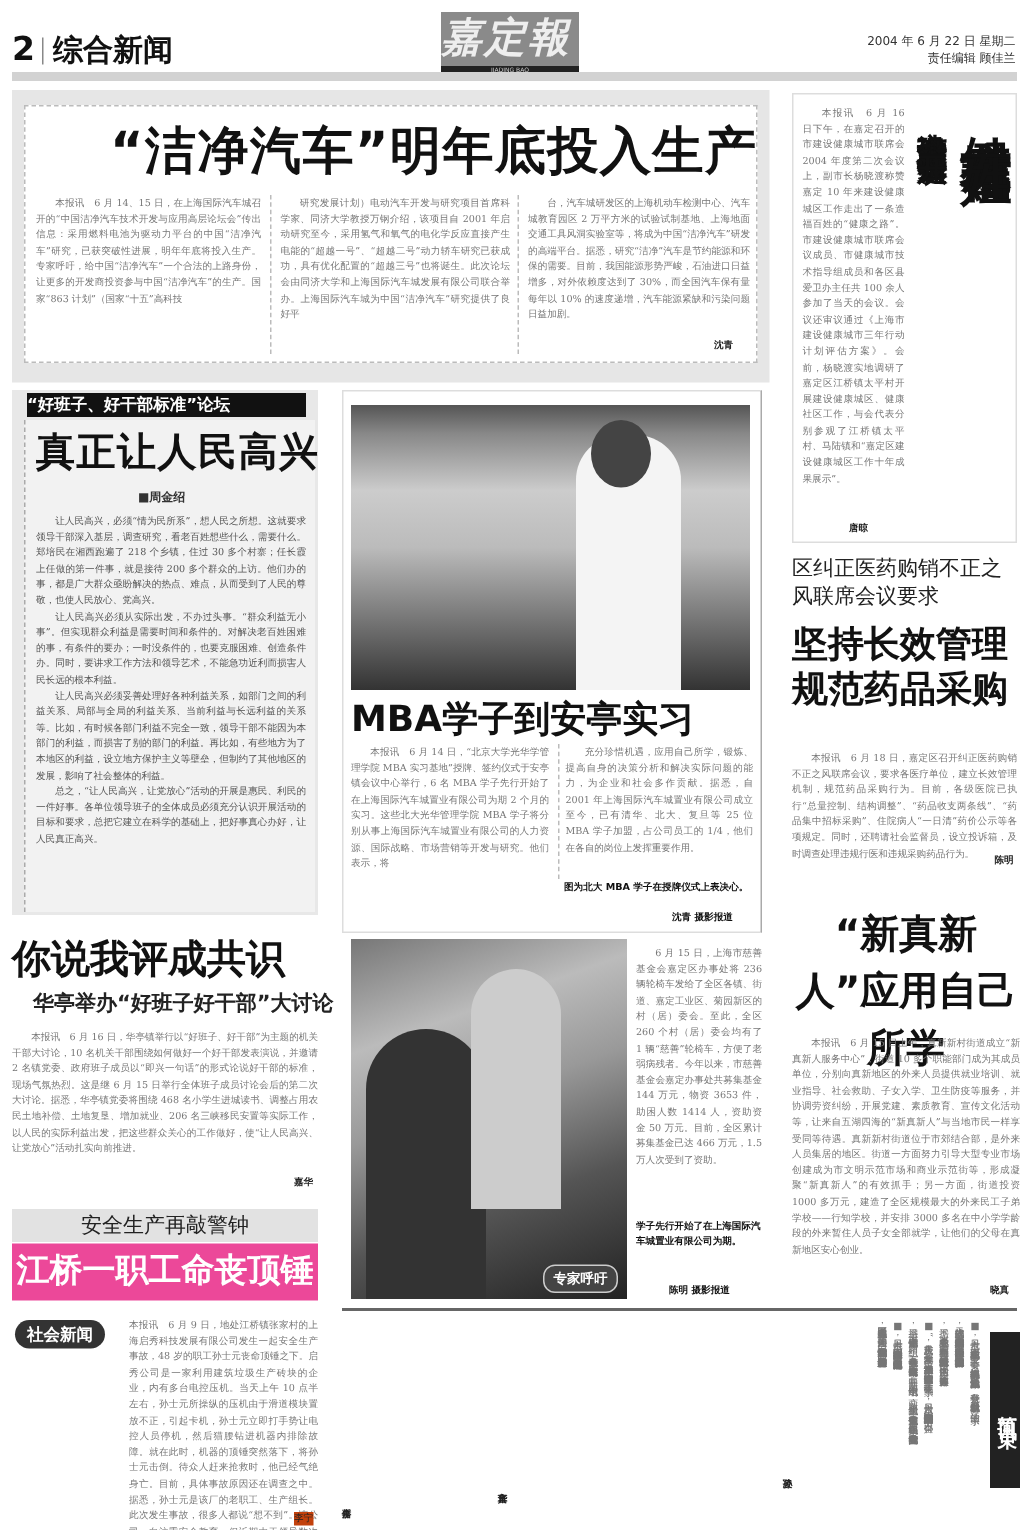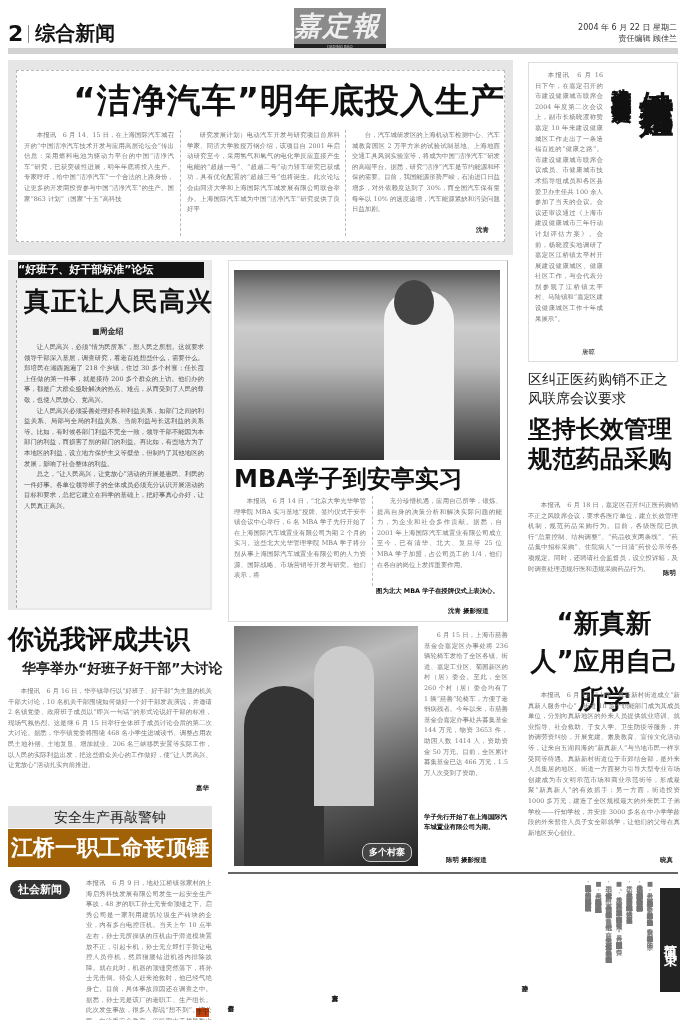--- a/index.html
+++ b/index.html
@@ -60,29 +60,30 @@
     <p>台，汽车城研发区的上海机动车检测中心、汽车城教育园区 2 万平方米的试验试制基地、上海地面交通工具风洞实验室等，将成为中国“洁净汽车”研发的高端平台。据悉，研究“洁净”汽车是节约能源和环保的需要。目前，我国能源形势严峻，石油进口日益增多，对外依赖度达到了 30%，而全国汽车保有量每年以 10% 的速度递增，汽车能源紧缺和污染问题日益加剧。</p>
   </div>
 <div class="abs" style="left:476px;top:226px;font-size:6.4px;font-weight:bold">沈青</div>
 
 <div class="abs right-top"></div>
 <div class="abs txt" style="left:535px;top:70px;width:68px;height:290px;overflow:hidden">
     <p>本报讯　6 月 16 日下午，在嘉定召开的市建设健康城市联席会 2004 年度第二次会议上，副市长杨晓渡称赞嘉定 10 年来建设健康城区工作走出了一条造福百姓的“健康之路”。市建设健康城市联席会议成员、市健康城市技术指导组成员和各区县爱卫办主任共 100 余人参加了当天的会议。会议还审议通过《上海市建设健康城市三年行动计划评估方案》。会前，杨晓渡实地调研了嘉定区江桥镇太平村开展建设健康城区、健康社区工作，与会代表分别参观了江桥镇太平村、马陆镇和“嘉定区建设健康城区工作十年成果展示”。</p>
   </div>
 <div class="abs vtitle" style="left:609px;top:72px;height:290px;font-size:20px;letter-spacing:1px">市建设健康城市联席会议在嘉定议召开</div>
 <div class="abs vtitle" style="left:634px;top:64px;height:290px;font-size:34px;font-weight:900;letter-spacing:2px">健康城市福佑百姓</div>
-<div class="abs" style="left:582px;top:348px;font-size:6.4px;font-weight:normal">唐晾</div>
+<div class="abs" style="left:566px;top:348px;font-size:6.4px;font-weight:bold">唐晾</div>
 
 <div class="abs forum-box"></div>
 <div class="abs forum-inner"></div>
 <div class="abs forum-bar">“好班子、好干部标准”论坛</div>
 <div class="abs" style="left:24px;top:284px;font-size:26px;font-weight:900;color:#111;letter-spacing:1px">真正让人民高兴</div>
 <div class="abs" style="left:92px;top:326px;font-size:8px;font-weight:bold;color:#333">■周金绍</div>
 <div class="abs txt" style="left:24px;top:342px;width:180px;height:262px;overflow:hidden;color:#555">
   <p>让人民高兴，必须“情为民所系”，想人民之所想。这就要求领导干部深入基层，调查研究，看老百姓想些什么，需要什么。郑培民在湘西跑遍了 218 个乡镇，住过 30 多个村寨；任长霞上任做的第一件事，就是接待 200 多个群众的上访。他们办的事，都是广大群众亟盼解决的热点、难点，从而受到了人民的尊敬，也使人民放心、党高兴。</p>
+  <p>让人民高兴必须从实际出发，不办过头事。“群众利益无小事”。但实现群众利益是需要时间和条件的。对解决老百姓困难的事，有条件的要办；一时没条件的，也要克服困难、创造条件办。同时，要讲求工作方法和领导艺术，不能急功近利而损害人民长远的根本利益。</p>
   <p>让人民高兴必须妥善处理好各种利益关系，如部门之间的利益关系、局部与全局的利益关系、当前利益与长远利益的关系等。比如，有时候各部门利益不完全一致，领导干部不能因为本部门的利益，而损害了别的部门的利益。再比如，有些地方为了本地区的利益，设立地方保护主义等壁垒，但制约了其他地区的发展，影响了社会整体的利益。</p>
   <p>总之，“让人民高兴，让党放心”活动的开展是惠民、利民的一件好事。各单位领导班子的全体成员必须充分认识开展活动的目标和要求，总把它建立在科学的基础上，把好事真心办好，让人民真正高兴。</p>
 </div>
 
 <div class="abs" style="left:228px;top:260px;width:280px;height:362px;border:1px solid #ddd;border-right:1px solid #aaa"></div>
 <div class="abs photo" style="left:234px;top:270px;width:266px;height:190px;background:linear-gradient(180deg,#555 0%,#888 10%,#ccc 30%,#bbb 50%,#333 100%)">
   <div style="position:absolute;left:150px;top:20px;width:70px;height:170px;background:#f4f4f4;border-radius:30px 30px 0 0"></div>
   <div style="position:absolute;left:160px;top:10px;width:40px;height:45px;background:#444;border-radius:50%"></div>
 </div>
 <div class="abs" style="left:234px;top:463px;font-size:24px;font-weight:900;color:#111">MBA学子到安亭实习</div>
@@ -105,36 +106,36 @@
 <div class="abs" style="left:528px;top:604px;width:152px;font-size:26px;line-height:38px;font-weight:900;color:#111;text-align:center">“新真新人”应用自己所学</div>
 <div class="abs txt" style="left:528px;top:690px;width:152px;height:176px;overflow:hidden">
     <p>本报讯　6 月 15 日上午，真新新村街道成立“新真新人服务中心”，街道 10 多个职能部门成为其成员单位，分别向真新地区的外来人员提供就业培训、就业指导、社会救助、子女入学、卫生防疫等服务，并协调劳资纠纷，开展党建、素质教育、宣传文化活动等，让来自五湖四海的“新真新人”与当地市民一样享受同等待遇。真新新村街道位于市郊结合部，是外来人员集居的地区。街道一方面努力引导大型专业市场创建成为市文明示范市场和商业示范街等，形成凝聚“新真新人”的有效抓手；另一方面，街道投资 1000 多万元，建造了全区规模最大的外来民工子弟学校——行知学校，并安排 3000 多名在中小学学龄段的外来暂住人员子女全部就学，让他们的父母在真新地区安心创业。</p>
   </div>
 <div class="abs" style="left:660px;top:856px;font-size:6.4px;font-weight:bold">晓真</div>
 
 <div class="abs photo" style="left:234px;top:626px;width:184px;height:240px;background:linear-gradient(160deg,#777 0%,#bbb 25%,#999 45%,#555 70%,#222 100%)">
   <div style="position:absolute;left:10px;top:60px;width:80px;height:180px;background:#333;border-radius:40px 40px 0 0"></div>
   <div style="position:absolute;left:80px;top:20px;width:60px;height:160px;background:#ccc;border-radius:30px 30px 0 0"></div>
 </div>
-<div class="abs" style="left:362px;top:843px;background:#444;color:#fff;font-size:9px;font-weight:bold;padding:2px 6px;border-radius:8px;border:1px solid #ccc">多个村寨</div>
+<div class="abs" style="left:362px;top:843px;background:#444;color:#fff;font-size:9px;font-weight:bold;padding:2px 6px;border-radius:8px;border:1px solid #ccc">专家呼吁</div>
 <div class="abs txt" style="left:424px;top:630px;width:84px;height:180px;overflow:hidden">
     <p>6 月 15 日，上海市慈善基金会嘉定区办事处将 236 辆轮椅车发给了全区各镇、街道、嘉定工业区、菊园新区的村（居）委会。至此，全区 260 个村（居）委会均有了 1 辆“慈善”轮椅车，方便了老弱病残者。今年以来，市慈善基金会嘉定办事处共募集基金 144 万元，物资 3653 件，助困人数 1414 人，资助资金 50 万元。目前，全区累计募集基金已达 466 万元，1.5 万人次受到了资助。</p>
   </div>
 <div class="abs caption-bold" style="left:424px;top:812px;width:84px;font-size:6.4px;line-height:10.4px">学子先行开始了在上海国际汽车城置业有限公司为期。</div>
 <div class="abs caption-bold" style="left:446px;top:856px;font-size:6.4px">陈明 摄影报道</div>
 
 <div class="abs" style="left:8px;top:622px;width:210px;font-size:26px;font-weight:900;color:#111">你说我评成共识</div>
 <div class="abs" style="left:22px;top:660px;width:210px;font-size:14px;font-weight:bold;color:#222">华亭举办“好班子好干部”大讨论</div>
 <div class="abs txt" style="left:8px;top:686px;width:204px;height:96px;overflow:hidden">
     <p>本报讯　6 月 16 日，华亭镇举行以“好班子、好干部”为主题的机关干部大讨论，10 名机关干部围绕如何做好一个好干部发表演说，并邀请 2 名镇党委、政府班子成员以“即兴一句话”的形式论说好干部的标准，现场气氛热烈。这是继 6 月 15 日举行全体班子成员讨论会后的第二次大讨论。据悉，华亭镇党委将围绕 468 名小学生进城读书、调整占用农民土地补偿、土地复垦、增加就业、206 名三峡移民安置等实际工作，以人民的实际利益出发，把这些群众关心的工作做好，使“让人民高兴、让党放心”活动扎实向前推进。</p>
   </div>
 <div class="abs" style="left:196px;top:784px;font-size:6.4px;font-weight:bold">嘉华</div>
 
 <div class="abs" style="left:8px;top:806px;width:204px;height:22px;background:#e2e2e2;font-size:14px;text-align:center;line-height:22px;color:#222">安全生产再敲警钟</div>
-<div class="abs" style="left:8px;top:829px;width:204px;height:38px;background:#a16207;color:#fff;font-size:22px;font-weight:900;text-align:center;line-height:38px">江桥一职工命丧顶锤</div>
+<div class="abs" style="left:8px;top:829px;width:204px;height:38px;background:#ec4899;color:#fff;font-size:22px;font-weight:900;text-align:center;line-height:38px">江桥一职工命丧顶锤</div>
 
 <div class="abs label-news" style="left:10px;top:880px"><span>社会新闻</span></div>
 <div class="abs txt" style="left:8px;top:878px;width:204px;height:142px;overflow:hidden;text-indent:0">
   <p style="padding-left:78px;text-indent:0">本报讯　6 月 9 日，地处江桥镇张家村的上海启秀科技发展有限公司发生一起安全生产事故，48 岁的职工孙士元丧命顶锤之下。启秀公司是一家利用建筑垃圾生产砖块的企业，内有多台电控压机。当天上午 10 点半左右，孙士元所操纵的压机由于滑道模块置放不正，引起卡机，孙士元立即打手势让电控人员停机，然后猫腰钻进机器内排除故障。就在此时，机器的顶锤突然落下，将孙士元击倒。待众人赶来抢救时，他已经气绝身亡。目前，具体事故原因还在调查之中。据悉，孙士元是该厂的老职工、生产组长。此次发生事故，很多人都说“想不到”。该公司一向注重安全教育，但近期由于领导数次调动，以致安全生产教育有所松懈。</p>
 </div>
 <div class="abs" style="left:196px;top:1008px;font-size:6.4px;font-weight:normal;background:#c2410c">李宁</div>
 
 <div class="abs" style="left:228px;top:872px;width:450px;height:2px;background:#666"></div>
 
 <div class="abs" style="left:660px;top:888px;width:20px;height:104px;background:#222;color:#fff;writing-mode:vertical-rl;font-size:13px;font-weight:bold;text-align:center;line-height:20px;letter-spacing:3px">简讯一束</div>

